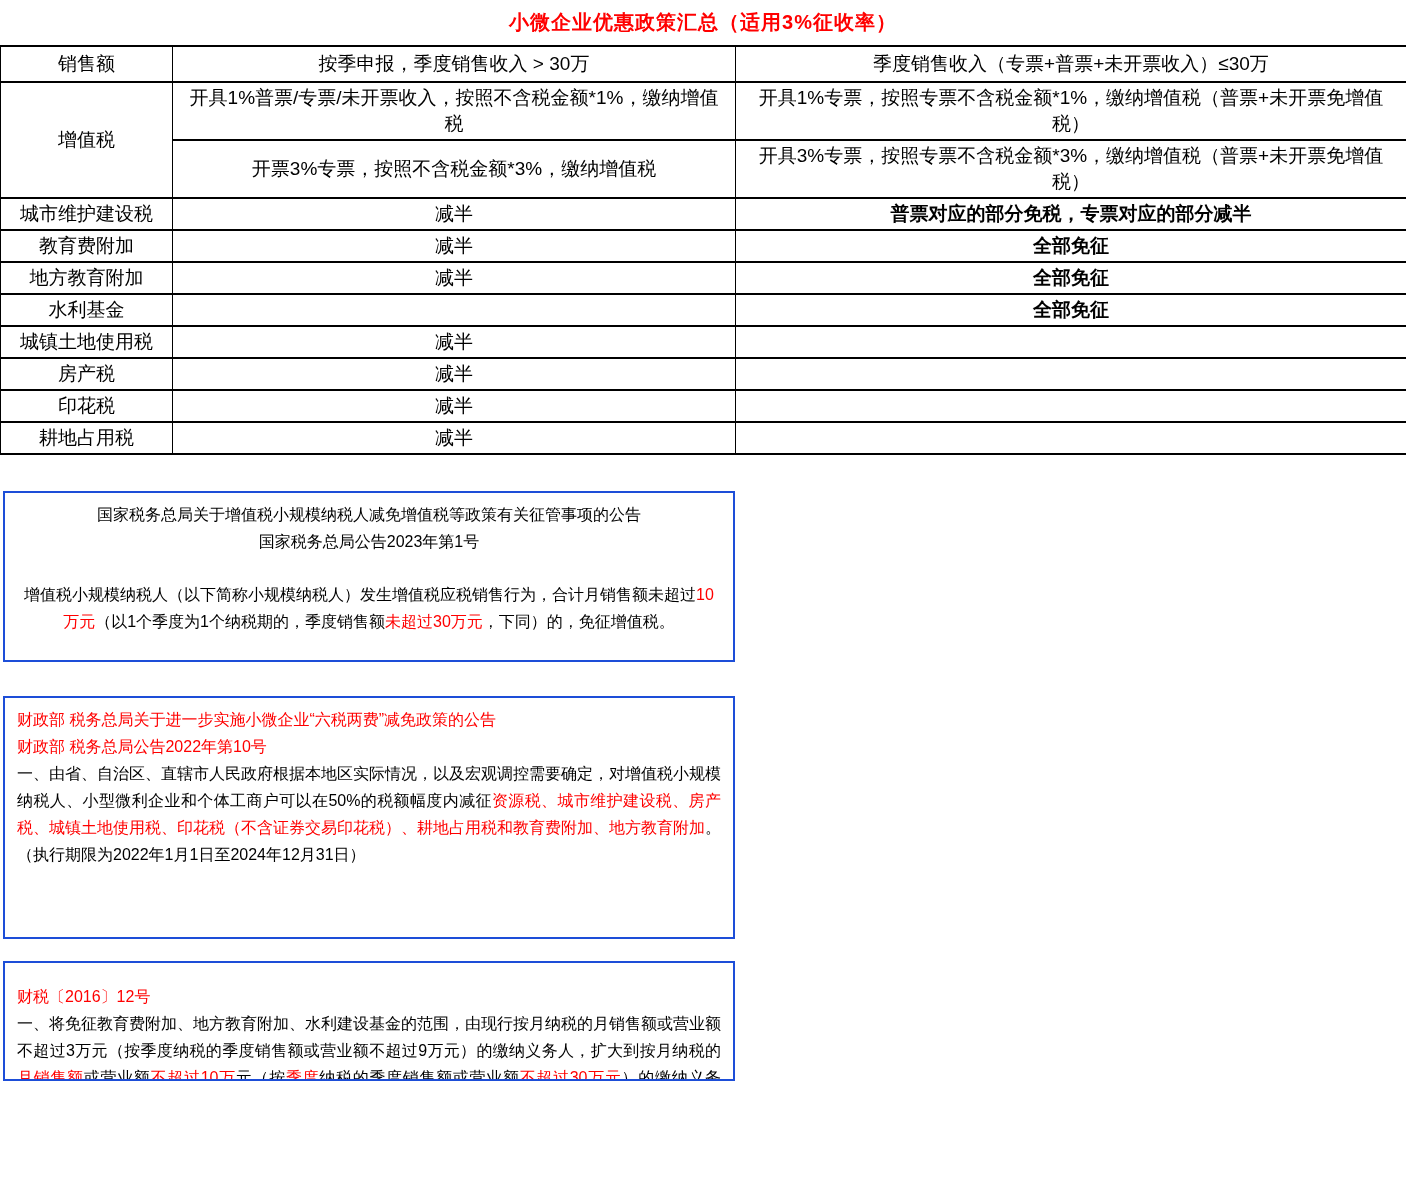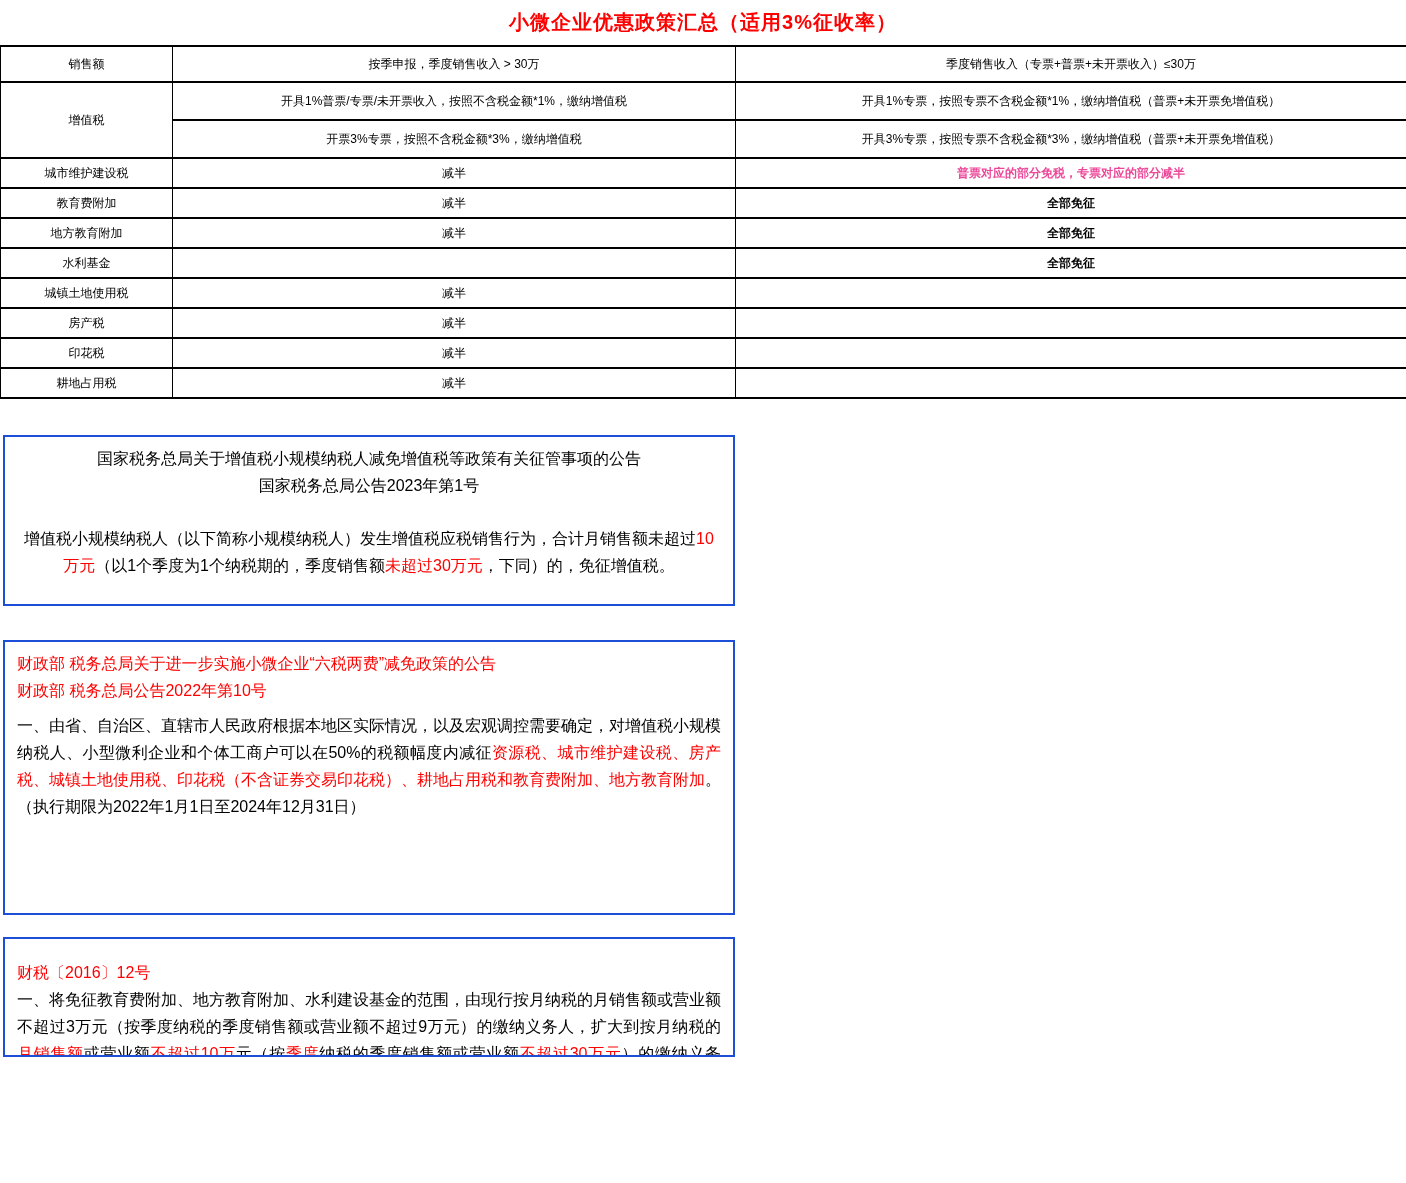--- a/index.html
+++ b/index.html
@@ -15,42 +15,42 @@
     font-size: 20px; font-weight: bold; color: #ff0000;
     letter-spacing: 1px;
   }
   table.policy {
     width: 1406px; border-collapse: collapse; table-layout: fixed;
   }
   table.policy td {
     border: 1px solid #000;
     border-top-width: 2px; border-bottom-width: 2px;
     text-align: center; vertical-align: middle;
-    font-size: 12px; padding: 2px 8px;
+    font-size: 19px; padding: 2px 8px;
     overflow: hidden;
   }
   tr.h36 { height: 36px; }
   tr.h38 { height: 38px; }
   tr.h44 { height: 30px; }
-  .redbold { color: #ec4899; font-weight: bold; font-size: 16px; }
+  .redbold { color: #000000; font-weight: bold; font-size: 16px; }
   .boldcell { font-weight: bold; font-size: 16px; }
   .red { color: #ff0000; }
 
   .notice {
     width: 732px; margin-left: 3px;
     border: 2px solid #1d4ed8;
     font-size: 16px; line-height: 27px;
     padding: 8px 12px;
     overflow: hidden;
   }
   .notice p { margin: 0; }
   .notice1 { margin-top: 36px; height: 171px; text-align: center; }
   .notice1 .para { margin-top: 26px; }
-  .notice2 { margin-top: 34px; height: 275px; }
-  .notice2 .para { text-align: justify; margin-top: 8px; }
+  .notice2 { margin-top: 34px; height: 243px; }
+  .notice2 .para { text-align: justify; }
   .notice3 { margin-top: 22px; height: 120px; padding-top: 20px; }
   .notice3 .para { text-align: justify; }
 </style>
 </head>
 <body>
 
 <div class="doc-title">小微企业优惠政策汇总（适用3%征收率）</div>
 
 <table class="policy">
   <colgroup>

